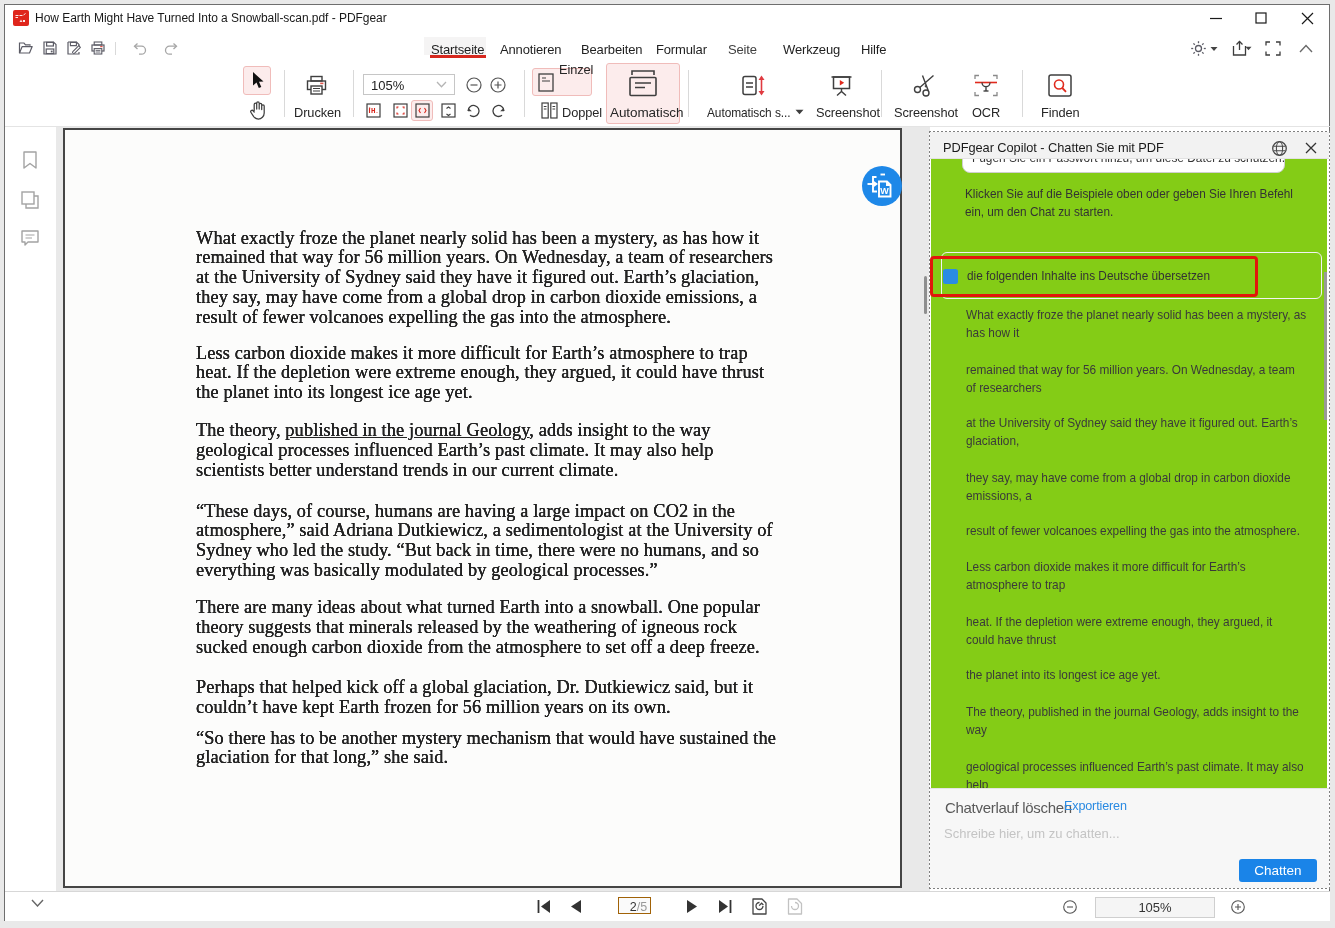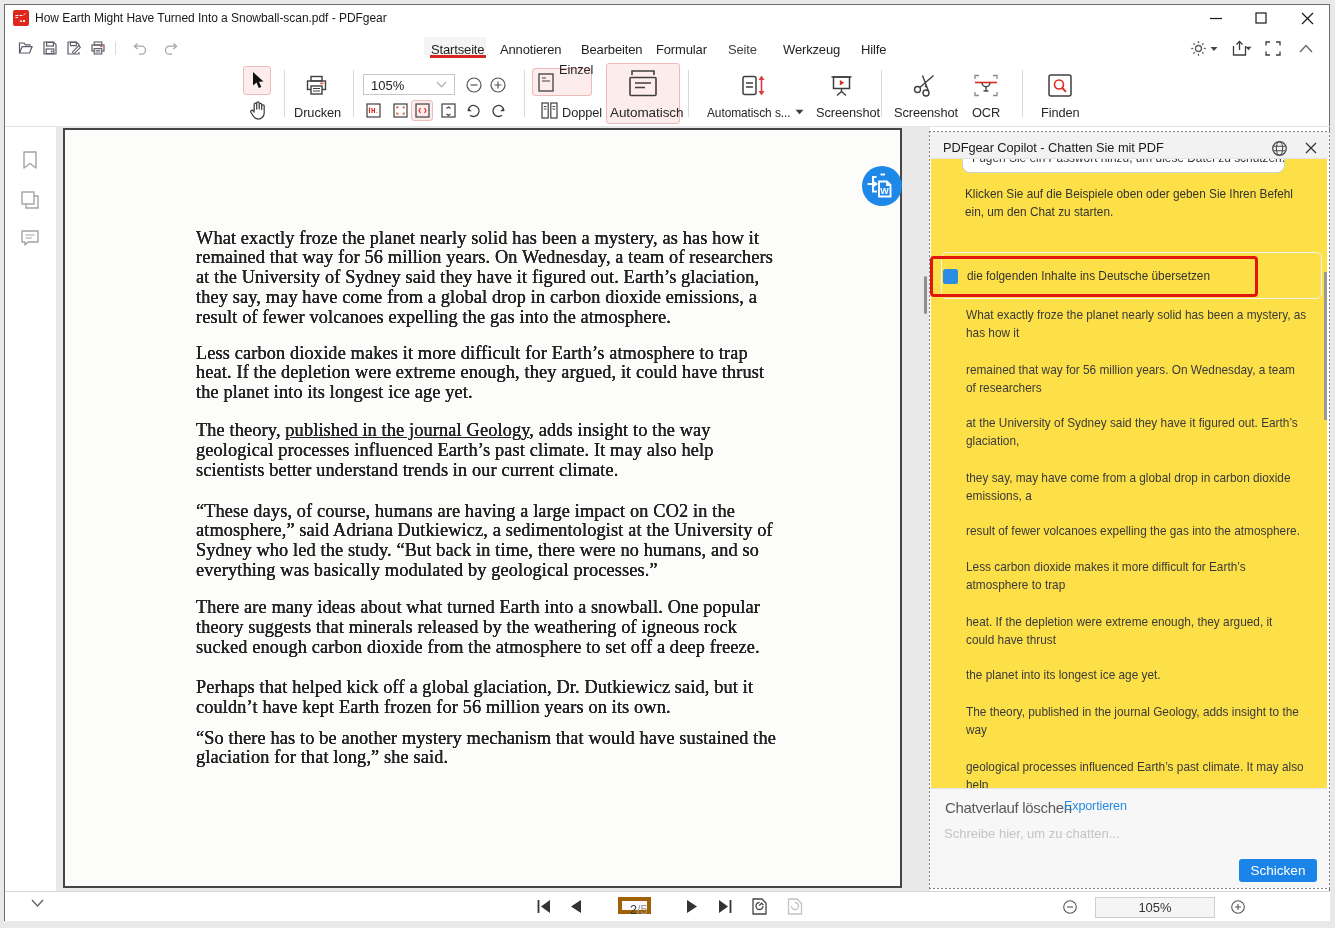--- a/index.html
+++ b/index.html
@@ -308,21 +308,21 @@
 <div class="abs" style="left:943px; top:140px; font-size:12.8px; letter-spacing:-0.05px; color:#1a1a1a;">PDFgear Copilot - Chatten Sie mit PDF</div>
 <svg class="abs" style="left:1271px; top:140px;" width="17" height="17" viewBox="0 0 17 17">
     <circle cx="8.5" cy="8.5" r="6.8" stroke="#4a4a4a" stroke-width="1.3" fill="none"></circle>
     <ellipse cx="8.5" cy="8.5" rx="3.1" ry="6.8" stroke="#4a4a4a" stroke-width="1.1" fill="none"></ellipse>
     <path d="M2.6 6.2 H14.4 M2.6 10.8 H14.4" stroke="#4a4a4a" stroke-width="1.1"></path>
   </svg>
 <svg class="abs" style="left:1304px; top:141px;" width="14" height="14" viewBox="0 0 14 14">
     <path d="M2 2 L12 12 M12 2 L2 12" stroke="#333" stroke-width="1.3"></path>
   </svg>
 
-<div class="abs" style="left:931px; top:159px; width:396px; height:629px; background:#fde047; overflow:hidden;">
+<div class="abs" style="left:931px; top:159px; width:396px; height:629px; background:#84cc16; overflow:hidden;">
   <div class="abs" style="left:31px; top:-13px; width:323px; height:27px; border:1px solid #cfcfcf; border-radius:8px; background:#fff; overflow:hidden;">
     <div style="position:absolute; left:9px; top:3.2px; font-size:13.5px; color:#333; white-space:nowrap; transform:scaleX(0.88); transform-origin:0 0;">Fügen Sie ein Passwort hinzu, um diese Datei zu schützen.</div>
   </div>
   <div class="abs" style="left:34px; top:25.6px; font-size:13.5px; color:#333; line-height:18.3px; white-space:nowrap; transform:scaleX(0.874); transform-origin:0 0;">Klicken Sie auf die Beispiele oben oder geben Sie Ihren Befehl<br>ein, um den Chat zu starten.</div>
 
   <div class="abs" style="left:10px; top:93px; width:381px; height:47px; border:1px solid #f2f2f2; border-radius:6px;"></div>
   <div class="abs" style="left:11.5px; top:109.5px; width:15px; height:15px; background:#2b8ce4; border-radius:2.5px;"></div>
   <div class="abs" style="left:36px; top:109px; font-size:13.5px; color:#333; white-space:nowrap; transform:scaleX(0.875); transform-origin:0 0;">die folgenden Inhalte ins Deutsche übersetzen</div>
 
   <div id="msgs" style="position:absolute; left:34.5px; top:0; width:420px; font-size:13.5px; color:#3a3a3a; line-height:18.2px; transform:scaleX(0.876); transform-origin:0 0;">
@@ -340,35 +340,35 @@
 </div>
 
 <div class="abs" style="left:930px; top:256px; width:328px; height:41px; border:3px solid #e1170b; border-radius:4px;"></div>
 
 <div class="abs" style="left:1323.5px; top:272px; width:3px; height:148px; background:#999;"></div>
 
 <div class="abs" style="left:930px; top:788px; width:399px; height:100px; background:#f7f7f7; border-top:1px solid #e4e4e4;"></div>
 <div class="abs" style="left:945px; top:799px; font-size:15px; letter-spacing:-0.3px; color:#595959;">Chatverlauf löschen</div>
 <div class="abs" style="left:1064px; top:799px; font-size:12.6px; letter-spacing:-0.15px; color:#2a8ae2;">Exportieren</div>
 <div class="abs" style="left:944px; top:826px; font-size:13px; color:#c4c4c4;">Schreibe hier, um zu chatten...</div>
-<div class="abs" style="left:1239px; top:859px; width:78px; height:23px; background:#1a84e8; border-radius:3px; color:#fff; font-size:13.5px; text-align:center; line-height:23px;">Schicken</div>
+<div class="abs" style="left:1239px; top:859px; width:78px; height:23px; background:#1a84e8; border-radius:3px; color:#fff; font-size:13.5px; text-align:center; line-height:23px;">Chatten</div>
 
 <div class="abs" style="left:5px; top:891px; width:1325px; height:29.5px; background:#fff; border-top:1px solid #d7d7d7;"></div>
 <svg class="abs" style="left:31px; top:899px;" width="13" height="8" viewBox="0 0 13 8">
     <path d="M1 1 L6.5 7 L12 1" stroke="#666" stroke-width="1.4" fill="none"></path>
   </svg>
 
 <svg class="abs" style="left:537px; top:899px;" width="14" height="15" viewBox="0 0 14 15">
     <path d="M1.5 1 V14" stroke="#333" stroke-width="1.8"></path>
     <path d="M13 1 L4 7.5 L13 14 Z" fill="#333"></path>
   </svg>
 <svg class="abs" style="left:569px; top:899px;" width="13" height="15" viewBox="0 0 13 15">
     <path d="M12 1 L2 7.5 L12 14 Z" fill="#333"></path>
   </svg>
-<div class="abs" style="left:618px; top:897px; width:33px; height:17px; background:#fafafa; border:4px solid #a16207; text-align:center; font-size:12.5px; line-height:18px;padding-left:8px;"><span style="color:#333;">2</span><span style="color:#999;">/5</span></div>
+<div class="abs" style="left:618px; top:897px; width:33px; height:17px; background:#fafafa; border:1px solid #a16207; text-align:center; font-size:12.5px; line-height:18px;padding-left:8px;"><span style="color:#333;">2</span><span style="color:#999;">/5</span></div>
 <svg class="abs" style="left:686px; top:899px;" width="13" height="15" viewBox="0 0 13 15">
     <path d="M1 1 L11 7.5 L1 14 Z" fill="#333"></path>
   </svg>
 <svg class="abs" style="left:718px; top:899px;" width="14" height="15" viewBox="0 0 14 15">
     <path d="M1 1 L10 7.5 L1 14 Z" fill="#333"></path>
     <path d="M12.5 1 V14" stroke="#333" stroke-width="1.8"></path>
   </svg>
 <svg class="abs" style="left:751px; top:898px;" width="17" height="17" viewBox="0 0 17 17">
     <path d="M2 1 H11 L15 5 V16 H2 Z" stroke="#444" stroke-width="1.3" fill="none" stroke-linejoin="round"></path>
     <path d="M8.5 4.5 a3.5 3.5 0 1 0 3.5 3.5" stroke="#444" stroke-width="1.3" fill="none"></path>

